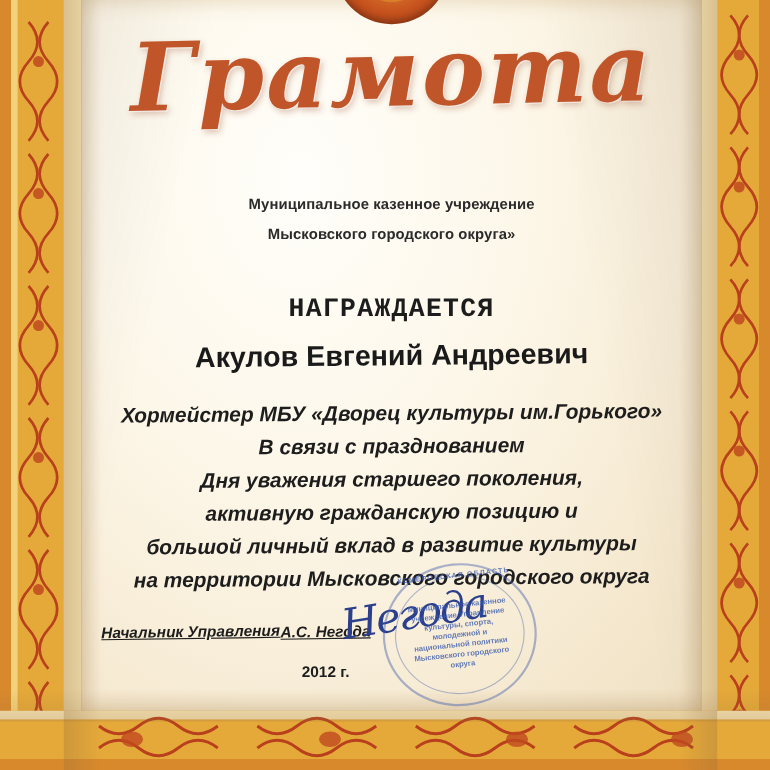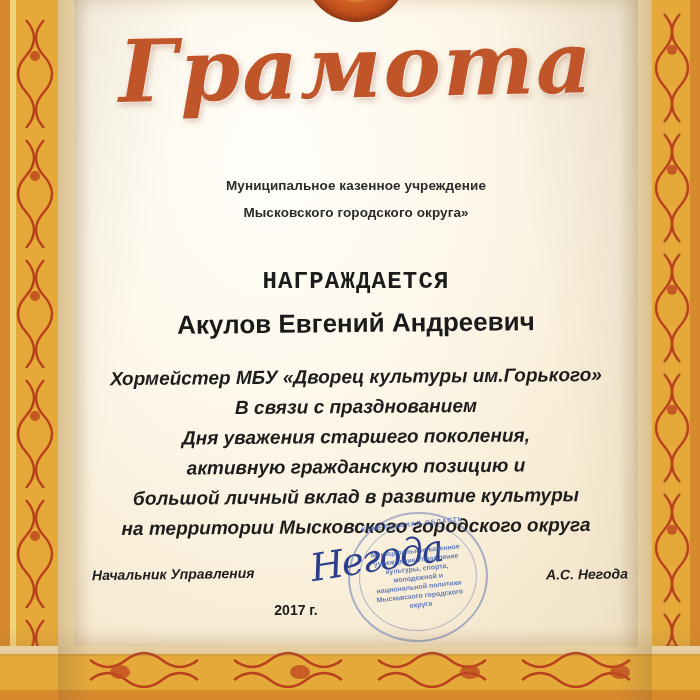--- a/index.html
+++ b/index.html
@@ -172,22 +172,22 @@
     line-height: 30px;
     transform: rotate(-0.5deg);
   }
 
   .sign-row {
     position: absolute;
     bottom: 66px;
     left: 18px; right: 10px;
     display: flex;
     align-items: flex-end;
-    justify-content: space-between;
     color: #1d1d1d;
+    text-decoration: underline;
   }
   .sign-title {
     font-size: 14px;
     font-weight: bold;
     font-style: italic;
     transform: rotate(-0.8deg);
   }
   .sign-name {
     font-size: 14px;
     font-weight: bold;
@@ -381,16 +381,16 @@
       <div class="sign-name">А.С. Негода</div>
     </div>
 
     <div class="signature">Негода</div>
 
     <div class="stamp">
       <div class="stamp-arc">КЕМЕРОВСКАЯ ОБЛАСТЬ</div>
       <div class="stamp-text">Муниципальное казенное учреждение Управление культуры, спорта, молодежной и национальной политики Мысковского городского округа</div>
     </div>
 
-    <div class="year">2017 г.</div>
+    <div class="year">2012 г.</div>
 
   </div>
 </div>
 
 </body></html>

